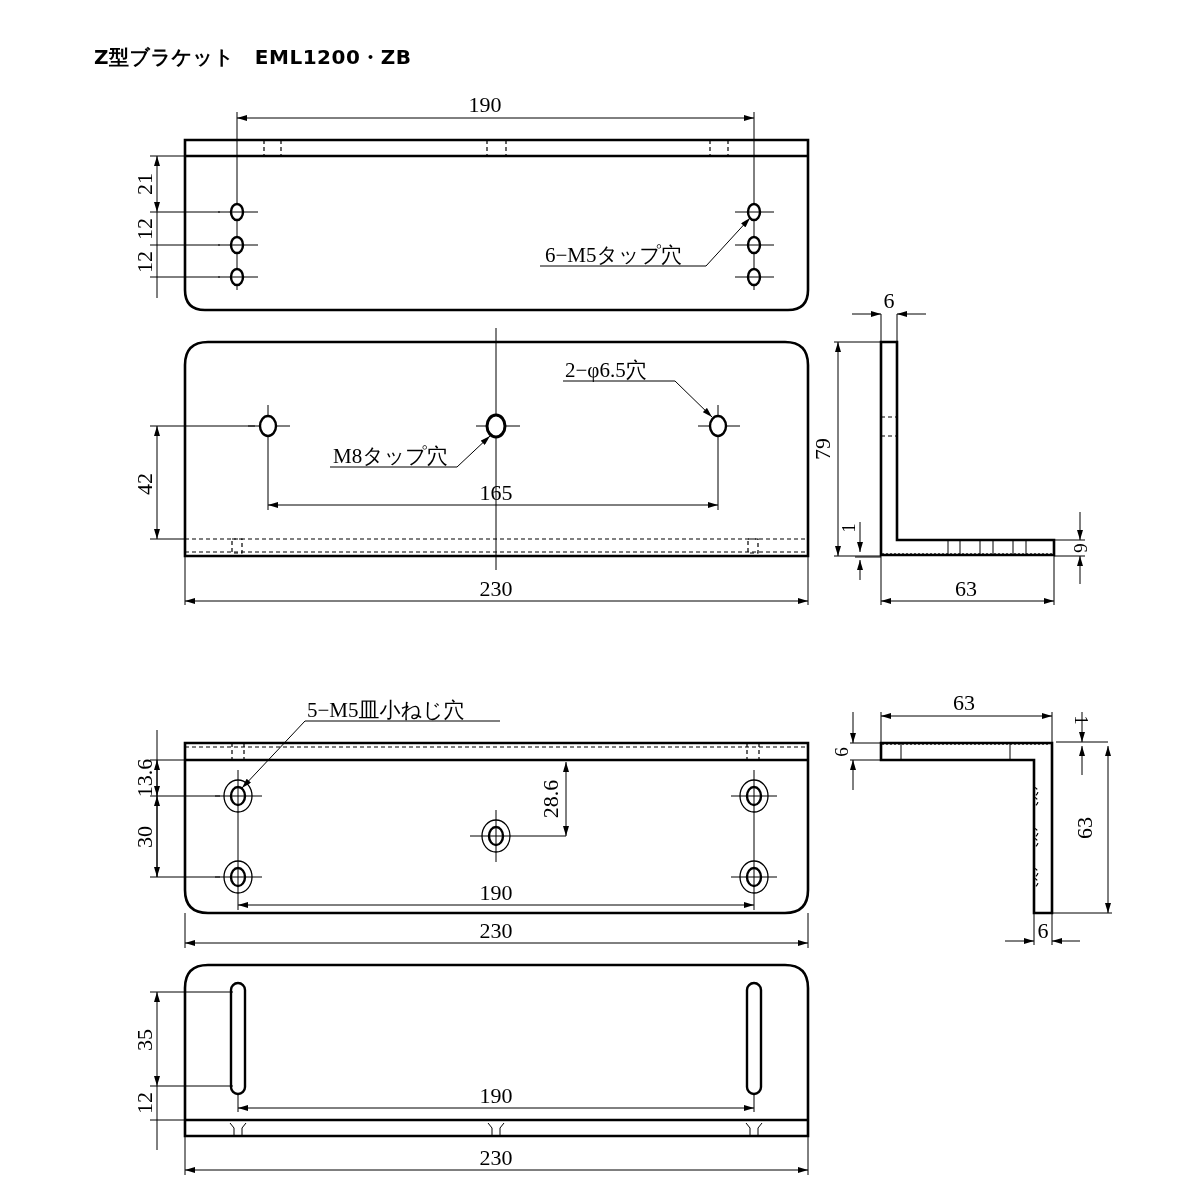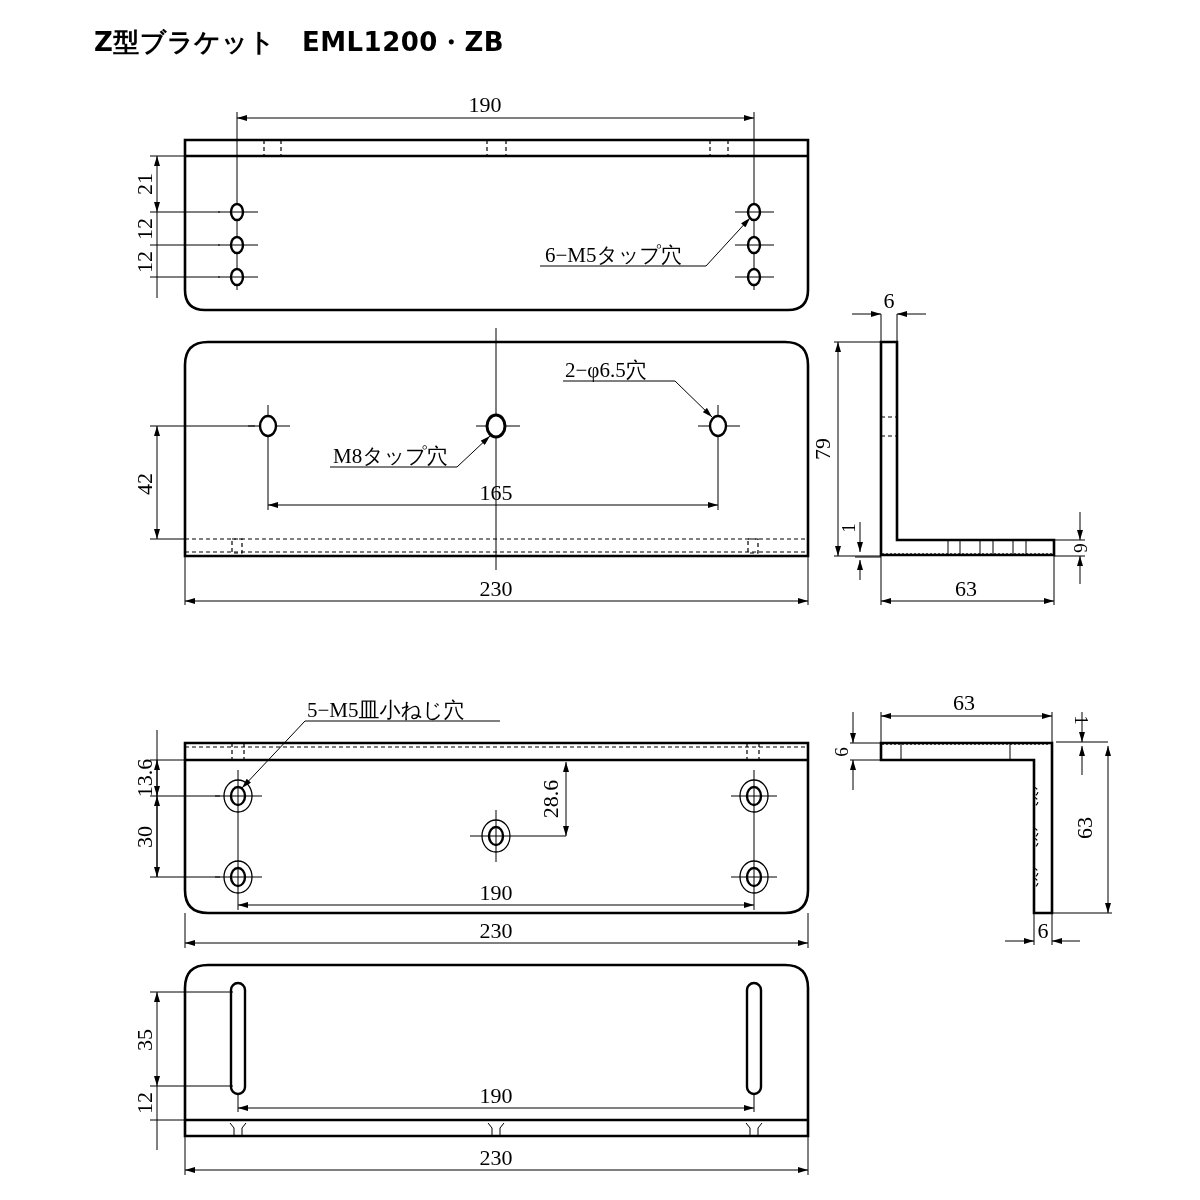--- a/index.html
+++ b/index.html
@@ -1,17 +1,17 @@
 <!DOCTYPE html>
 <html><head>
 <meta charset="utf-8">
 <style>
   html, body { margin:0; padding:0; background:#ffffff; }
   body { width:1200px; height:1200px; position:relative; overflow:hidden; }
-  #title { position:absolute; left:94px; top:25px; font-family:"DejaVu Sans", sans-serif; font-size:26px; font-weight:bold; color:#000; letter-spacing:0.5px; white-space:pre; }
+  #title { position:absolute; left:94px; top:44px; font-family:"DejaVu Sans", sans-serif; font-size:20px; font-weight:bold; color:#000; letter-spacing:0.5px; white-space:pre; }
   svg { position:absolute; left:0; top:0; }
   .ol { stroke:#000; stroke-width:2.6; fill:none; }
   .ln { stroke:#000; stroke-width:1; fill:none; }
   .dsh { stroke:#000; stroke-width:1.2; fill:none; stroke-dasharray:4 3; }
   .hole { stroke:#000; stroke-width:2.4; fill:#fff; }
   .holeth { stroke:#000; stroke-width:1.3; fill:none; }
   .dim { font-family:"Liberation Serif", serif; font-size:22px; fill:#000; }
   .note { font-family:"Liberation Serif", serif; font-size:21px; fill:#000; }
   .ser { stroke:#000; stroke-width:1; fill:none; }
 </style>

